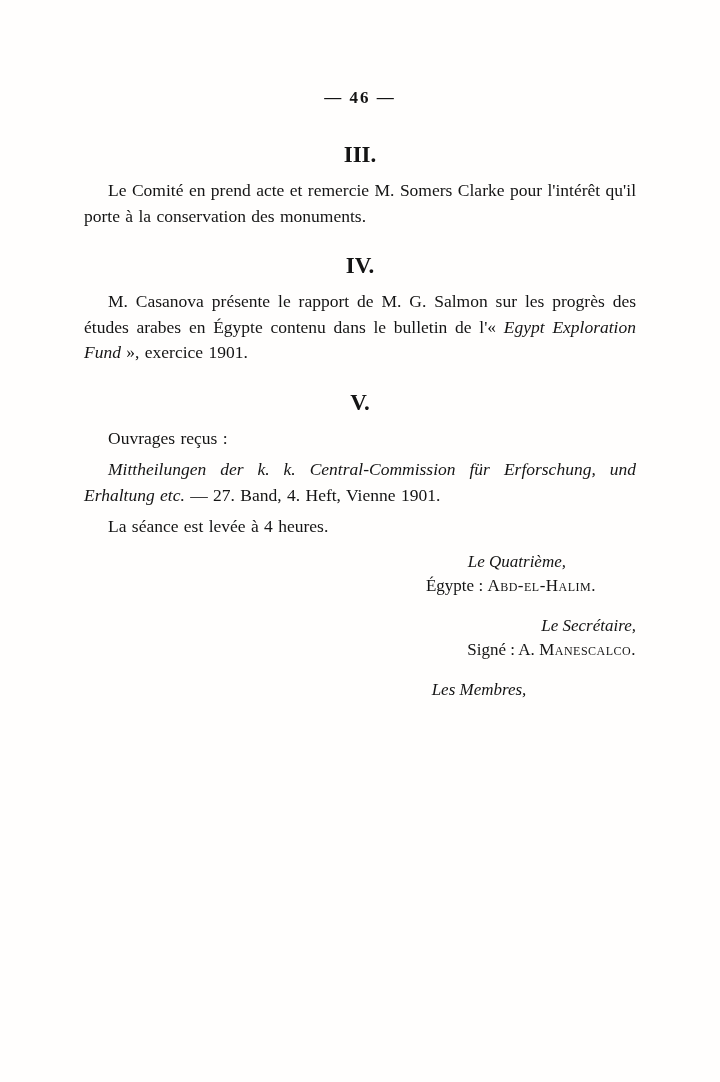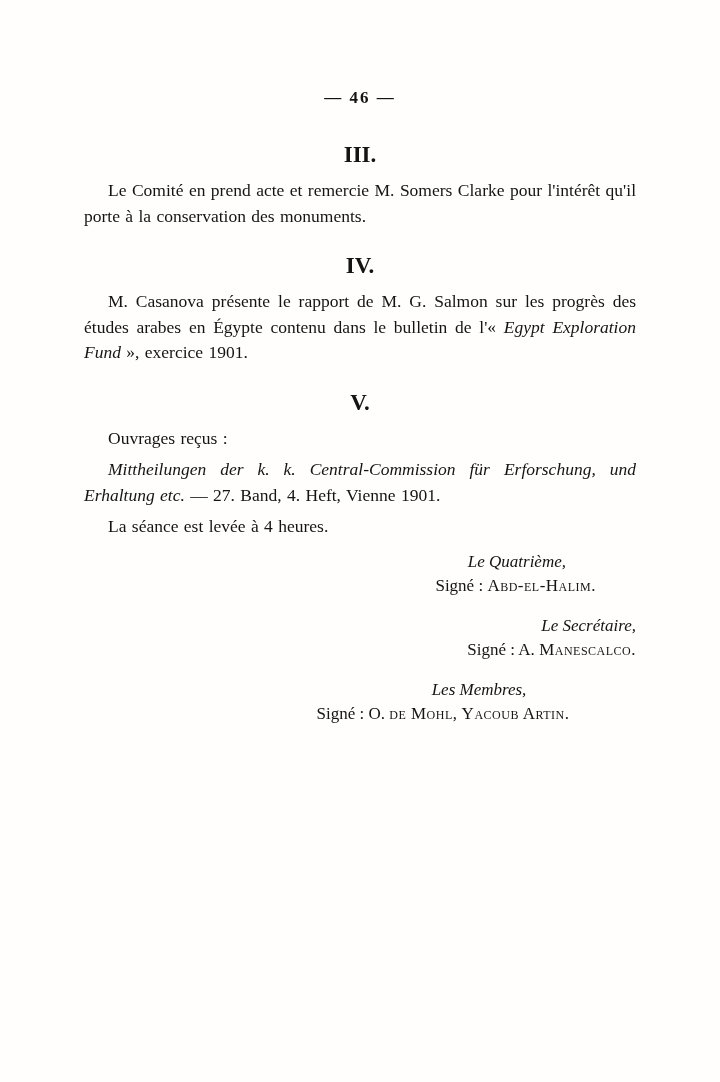--- a/index.html
+++ b/index.html
@@ -106,26 +106,25 @@
 
   <p class="list-para">Ouvrages reçus :</p>
 
 
   <p class="list-para"><span class="italic">Mittheilungen der k. k. Central-Commission für Erforschung, und Erhaltung etc.</span><span> — 27. Band, 4. Heft, Vienne 1901.</span></p>
 
   <p class="list-para">La séance est levée à 4 heures.</p>
 
   <div class="sig-block sig-president">
     <div class="sig-title">Le Quatrième,</div>
-    <div class="sig-line"><span>Signé : </span><span class="smallcaps">Abd-el-Halim.</span></div>
+    <div class="sig-line"><span>Égypte : </span><span class="smallcaps">Abd-el-Halim.</span></div>
   </div>
 
   <div class="sig-block sig-secretary">
     <div class="sig-title">Le Secrétaire,</div>
     <div class="sig-line"><span>Signé : A. </span><span class="smallcaps">Manescalco.</span></div>
   </div>
 
   <div class="sig-block sig-members">
     <div class="sig-title">Les Membres,</div>
-    <div class="sig-line"><span>Signé : O. </span><span class="smallcaps">de Mohl, Yacoub Artin.</span></div>
   </div>
 
 </div>
 
 </body></html>

